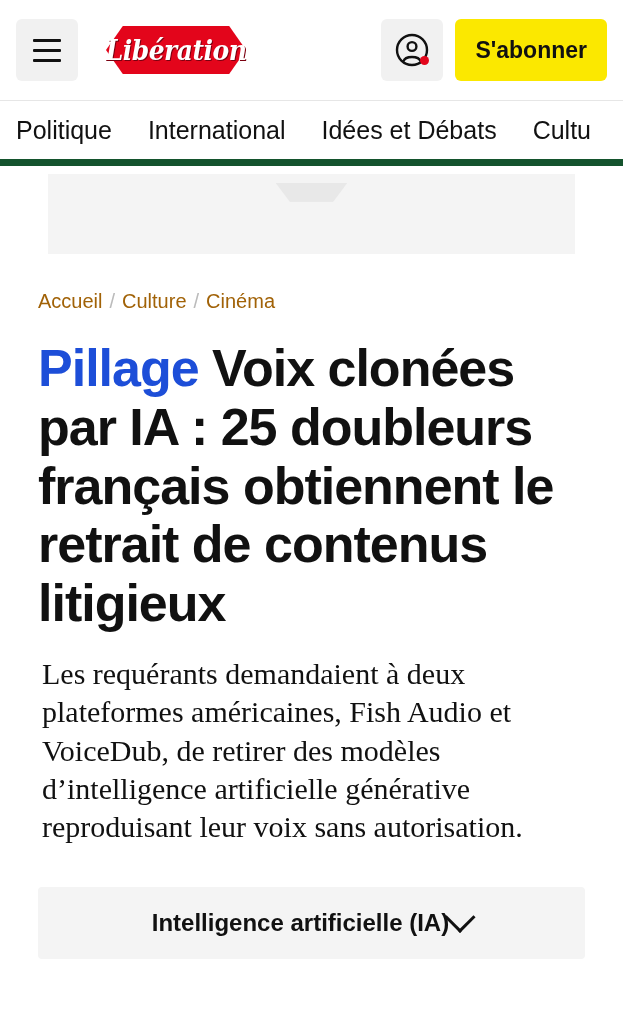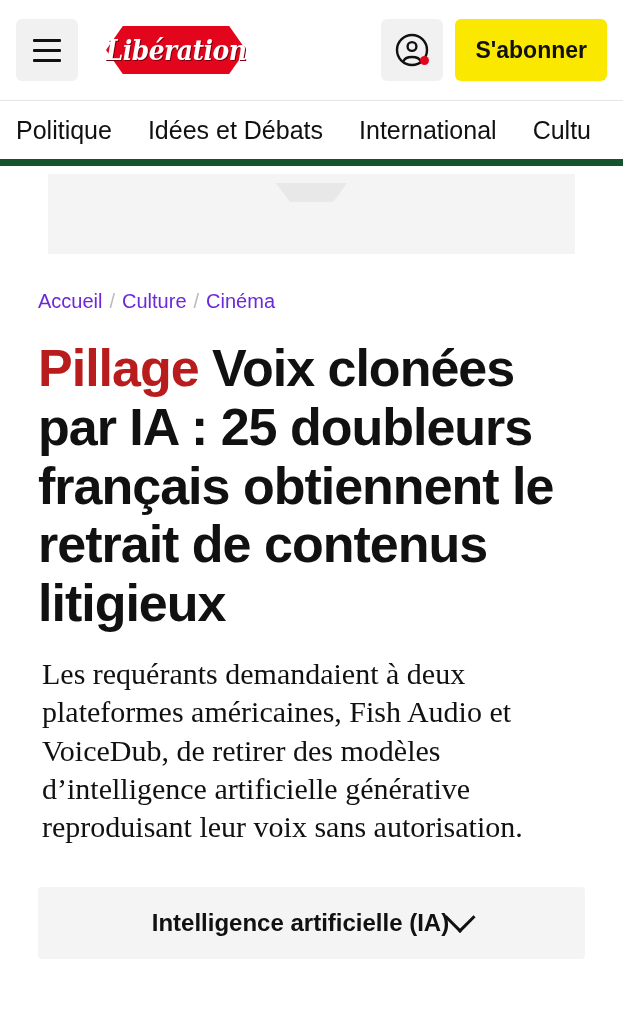--- a/index.html
+++ b/index.html
@@ -184,36 +184,36 @@
   }
   .breadcrumb {
     margin-top: 36px;
     font-size: 20px;
     color: #8a8a8a;
     display: flex;
     align-items: center;
     gap: 7px;
   }
   .breadcrumb a {
-    color: #6d28d9;
+    color: #a16207;
     text-decoration: none;
     cursor: pointer;
   }
   .breadcrumb .sep { color: #bbbbbb; }
 
   .headline {
     margin: 26px 0 0 0;
     font-family: "Liberation Sans", sans-serif;
     font-weight: bold;
     font-size: 52px;
     line-height: 1.13;
     letter-spacing: -1px;
     color: #111;
   }
-  .headline .kicker { color: #b91c1c; }
+  .headline .kicker { color: #1d4ed8; }
 
   .standfirst {
     margin: 22px 0 0 4px;
     font-family: "Liberation Serif", serif;
     font-size: 30px;
     line-height: 1.28;
     color: #111;
   }
 
   .topic-bar {
@@ -266,22 +266,22 @@
         <path d="M8.5 28.5 C10 22.5 24 22.5 25.5 28.5" fill="none" stroke="#111" stroke-width="2.4"></path>
       </svg>
       <span class="dot-badge"></span>
     </button>
     <button class="subscribe-button">S'abonner</button>
   </div>
 </div>
 
 <nav class="nav">
   <a class="nav-item">Politique</a>
+  <a class="nav-item">International</a>
   <a class="nav-item">Idées et Débats</a>
-  <a class="nav-item">International</a>
   <a class="nav-item">Cultu</a>
 </nav>
 
 <div class="ad-slot">
   <div class="ad-ghost">Libération</div>
 </div>
 
 <div class="article">
 
   <div class="breadcrumb">

